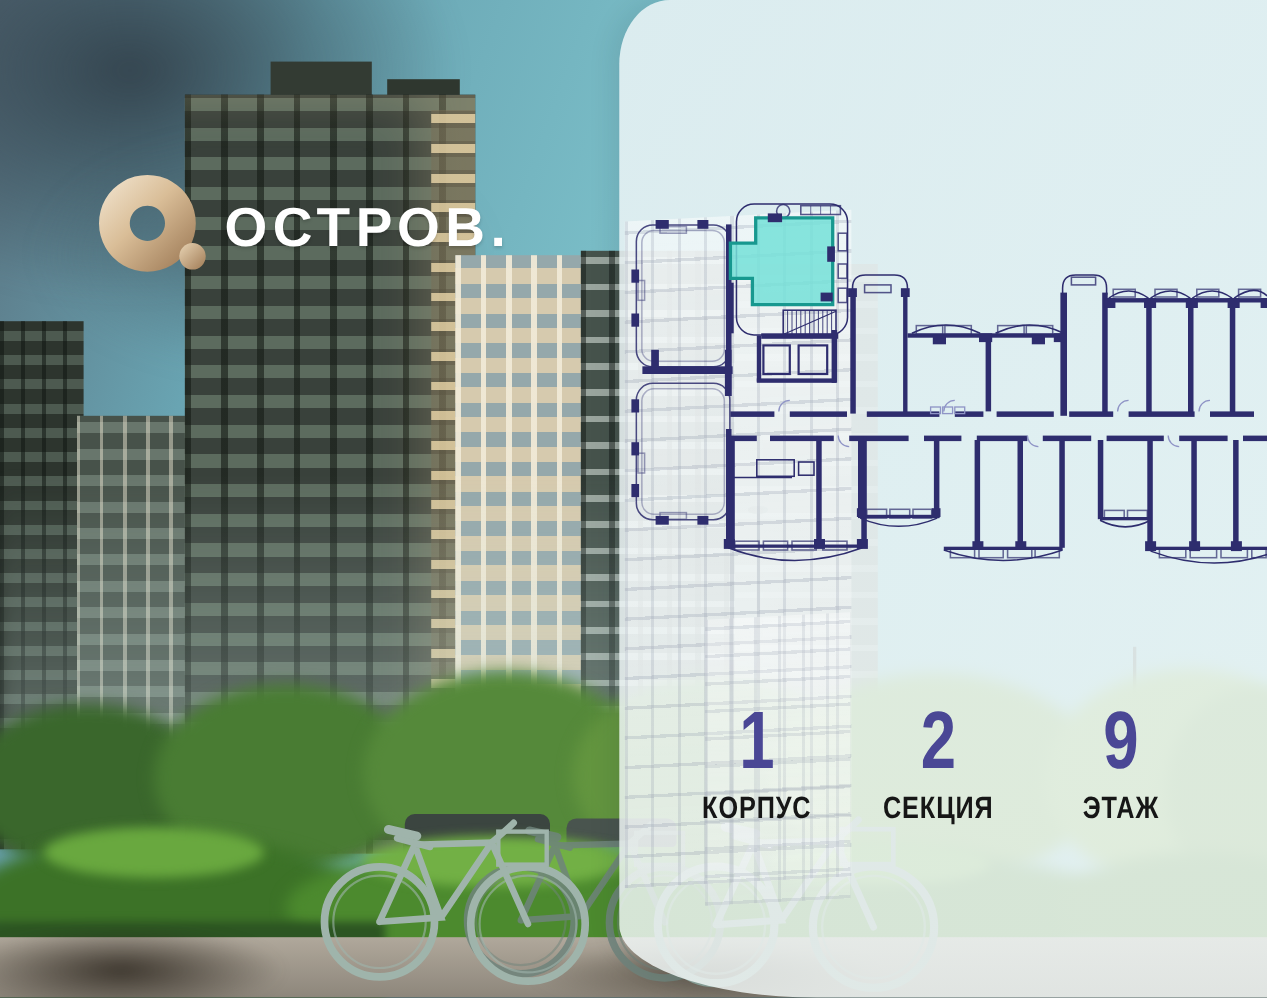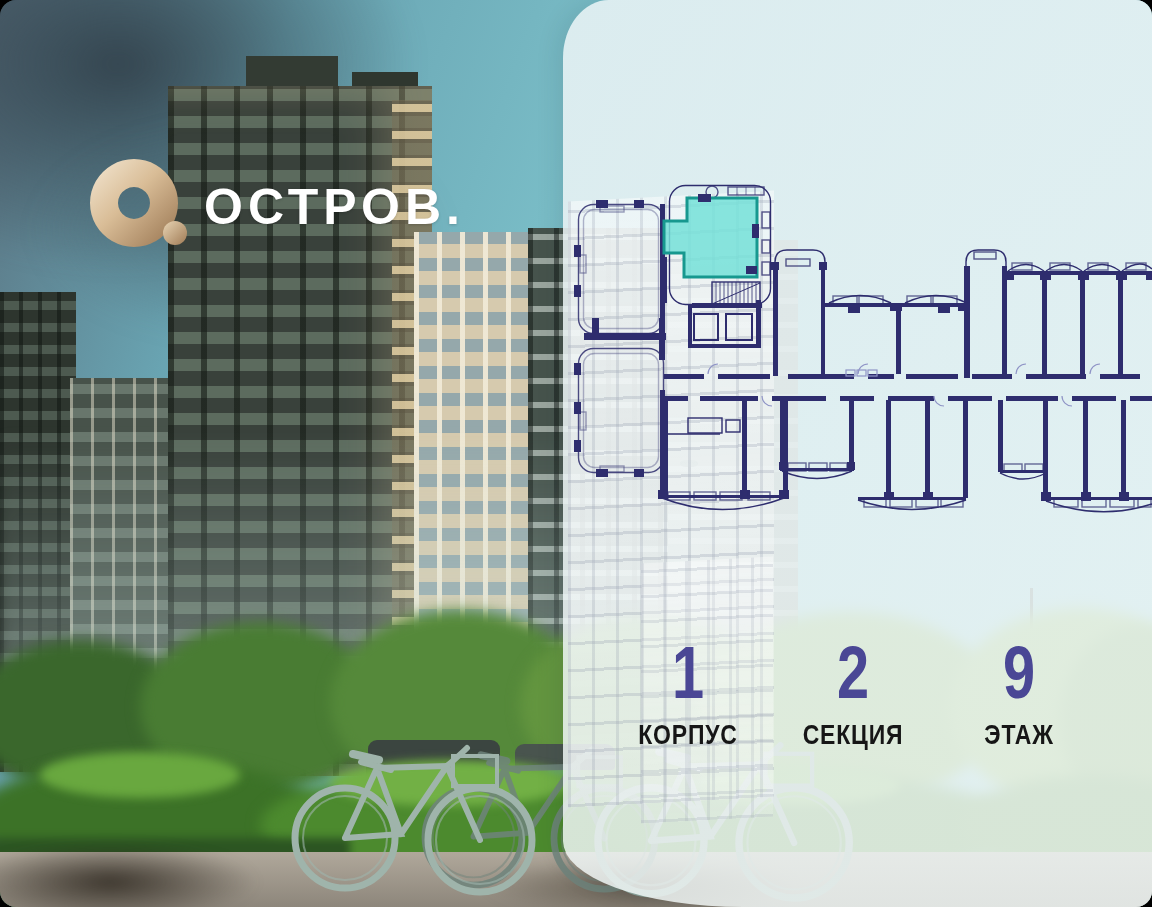--- a/index.html
+++ b/index.html
@@ -1,19 +1,19 @@
 <!DOCTYPE html>
 <html><head>
 <meta charset="utf-8">
 <style>
   * { margin:0; padding:0; box-sizing:border-box; }
   html,body { width:1152px; height:907px; overflow:hidden; }
   body { font-family:"Liberation Sans", sans-serif; background:#000; }
   .stage { position:relative; width:1152px; height:907px; overflow:hidden;
-           background:linear-gradient(110deg,#59707e 0%,#69a4b2 20%,#79bcc6 42%,#8ac8cf 65%,#9cd2d6 100%);border-radius:16px; }
+           background:linear-gradient(110deg,#59707e 0%,#69a4b2 20%,#79bcc6 42%,#8ac8cf 65%,#9cd2d6 100%); }
   .abs { position:absolute; }
 
   
   .cloud1 { left:-90px; top:-80px; width:520px; height:360px;
             background:radial-gradient(ellipse at 40% 40%, rgba(48,62,72,.9), rgba(48,62,72,0) 68%);
             filter:blur(10px); }
   .cloud2 { left:30px; top:120px; width:420px; height:220px;
             background:radial-gradient(ellipse, rgba(66,84,94,.55), rgba(66,84,94,0) 70%);
             filter:blur(12px); }
   .haze   { left:0; top:430px; width:700px; height:260px;

